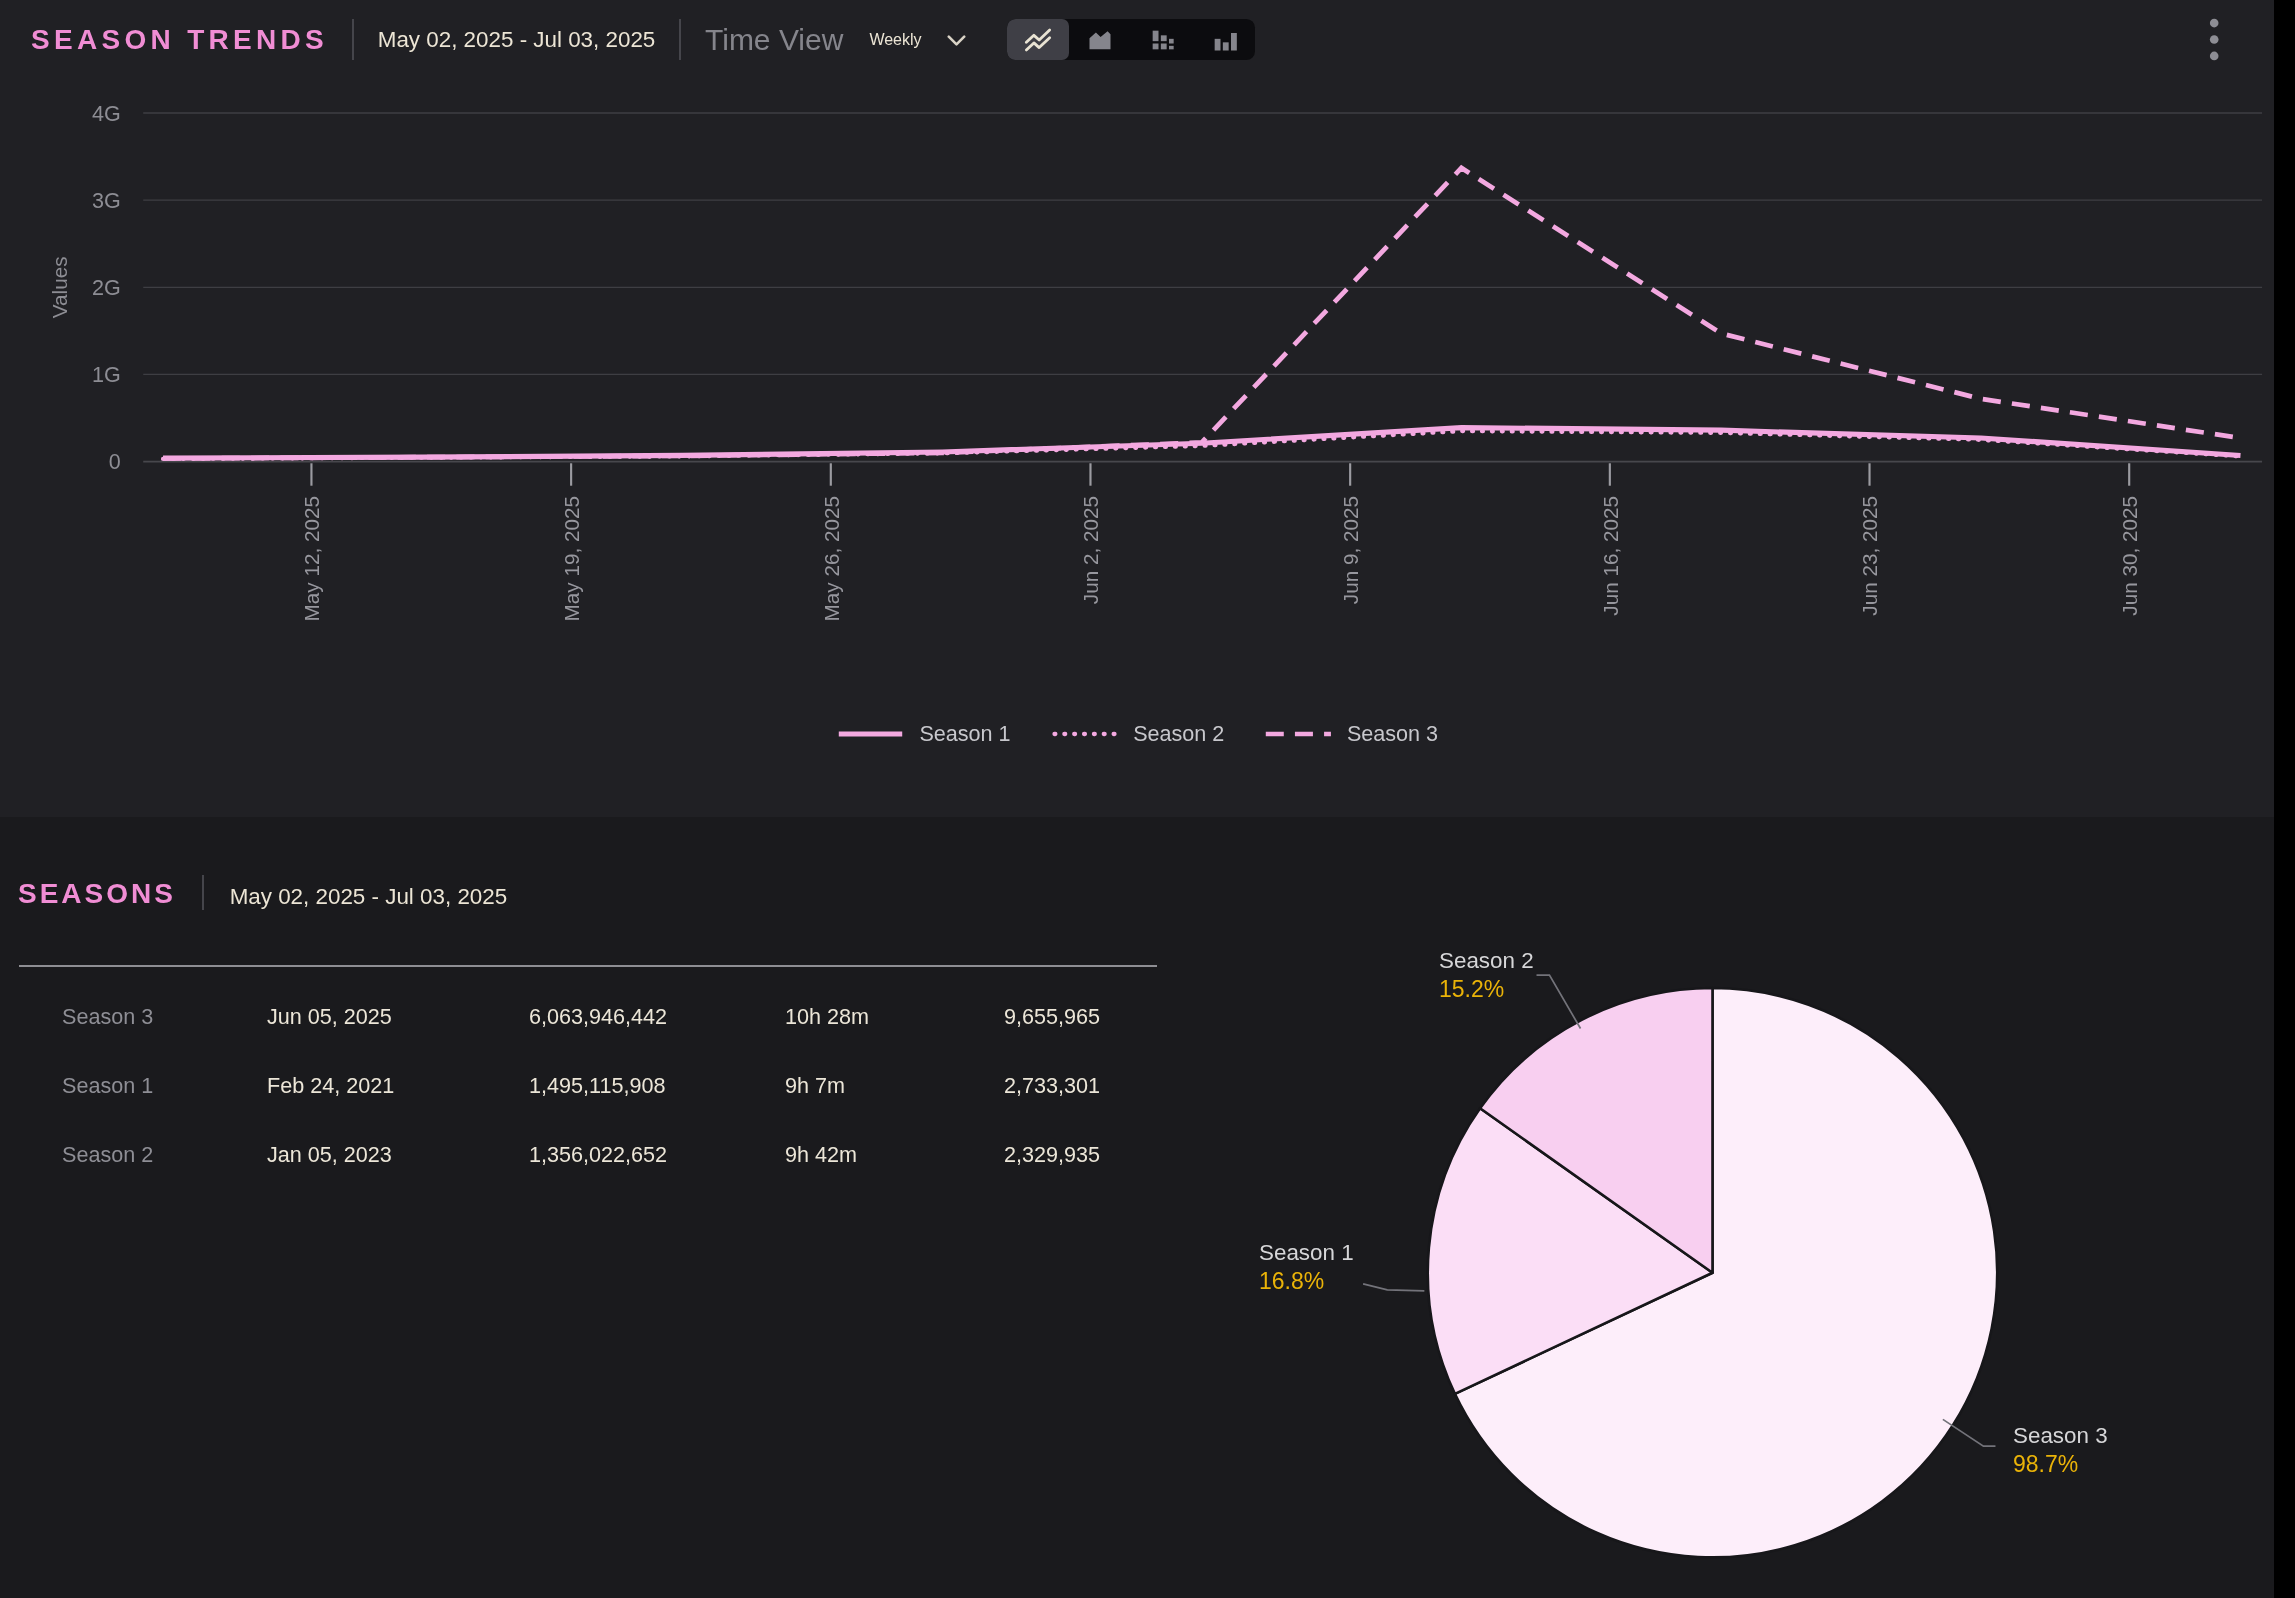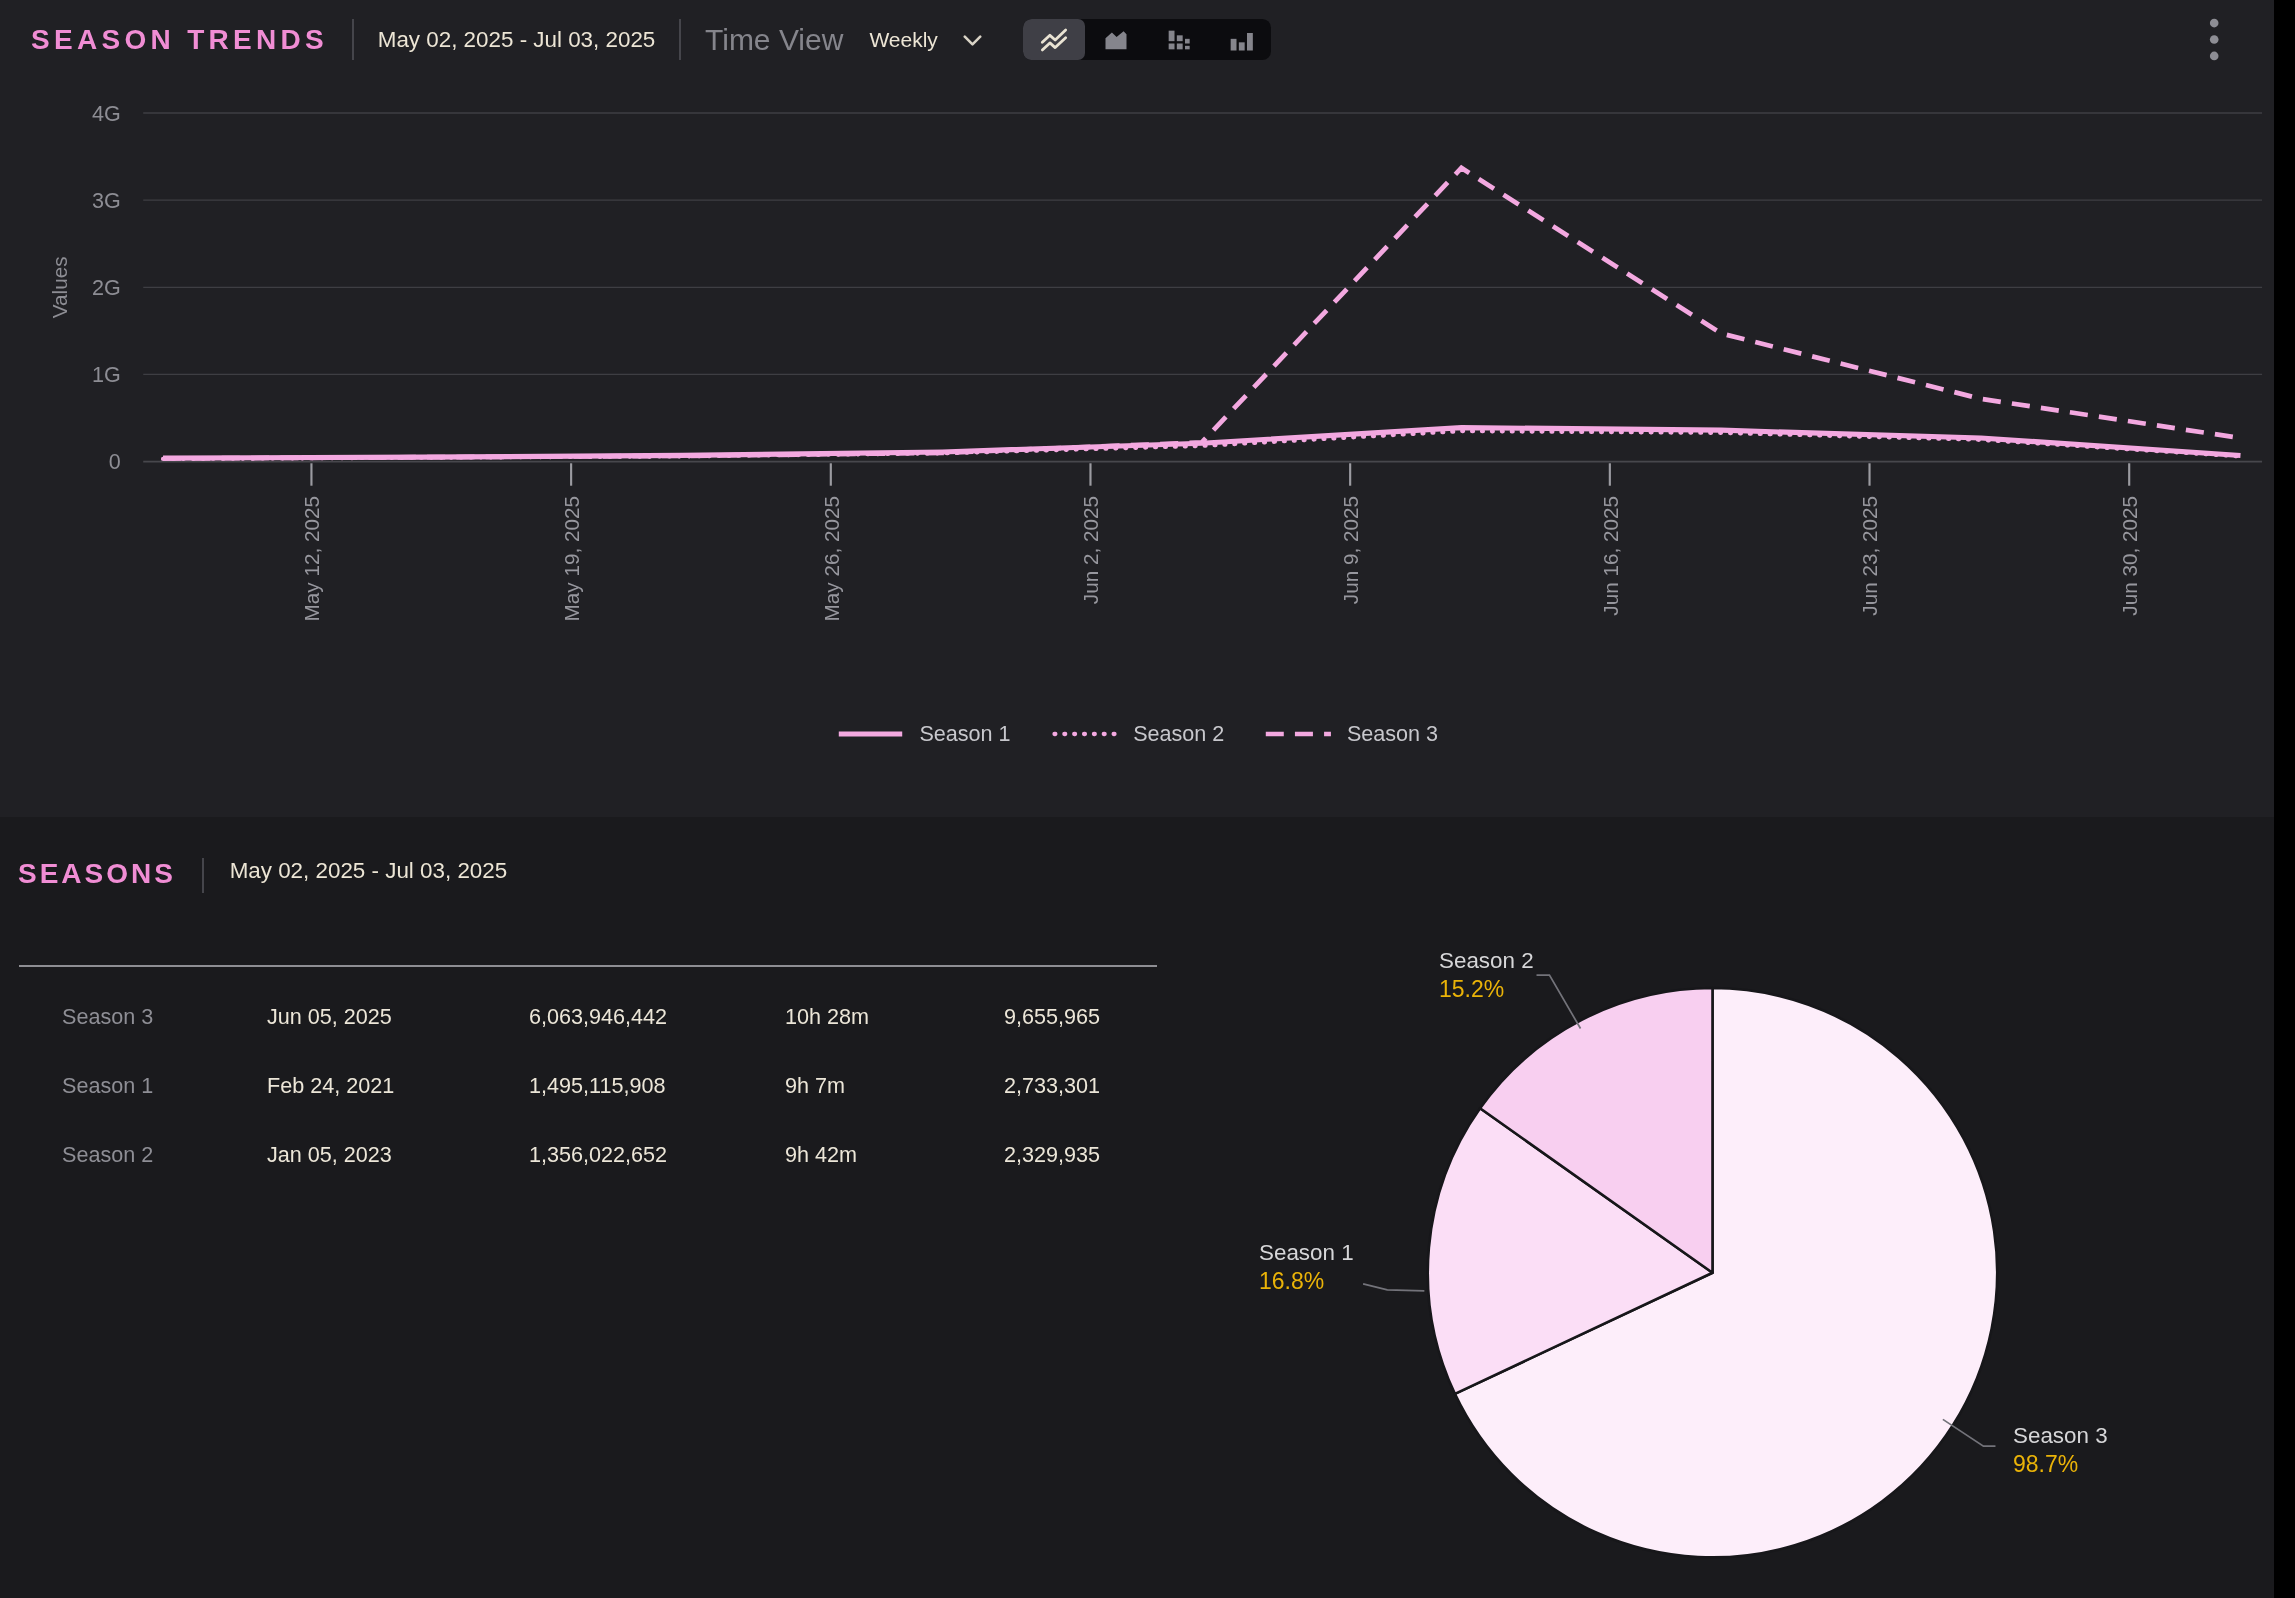--- a/index.html
+++ b/index.html
@@ -13,21 +13,21 @@
   
   .trends-section { position:absolute; left:0; top:0; width:2275px; height:817px; background:#202024; }
 
   .trends-header { position:absolute; left:0; top:0; width:100%; height:79px;
                    display:flex; align-items:center; padding-left:31px; }
   .panel-title { color:#f08dd4; font-size:28px; font-weight:bold; letter-spacing:4.3px; }
   .vdiv { width:1.7px; height:41px; background:#45454b; margin:0 24px; }
   .date-range { color:#ece5d5; font-size:22.4px; }
   .muted-label { color:#85858c; font-size:30px; margin-right:26px; }
   .weekly-btn { display:flex; align-items:center; gap:24px; background:none; border:none;
-                color:#ece5d5; font-size:21px; font-family:inherit; cursor:pointer; margin-right:40px; }
+                color:#ece5d5; font-size:16px; font-family:inherit; cursor:pointer; margin-right:40px; }
   .weekly-btn svg { margin-top:3.5px; }
 
   .toggle-group { display:flex; background:#0c0c0f; border-radius:8.6px; overflow:hidden; }
   .toggle-btn { width:62px; height:41px; display:grid; place-items:center; background:none;
                 border:none; color:#85858c; cursor:pointer; border-radius:7px; }
   .toggle-btn.active { background:#3f3f46; color:#e9e3d3; }
 
   .kebab-btn { margin-left:auto; margin-right:43px; background:none; border:none; cursor:pointer;
                display:grid; place-items:center; height:52px; width:35px; }
 
@@ -41,21 +41,21 @@
   .pl-solid  { stroke:#f3a8e0; stroke-width:6; fill:none; stroke-linejoin:round; }
   .pl-dotted { stroke:#f3a8e0; stroke-width:5; fill:none; stroke-dasharray:1 10.5; stroke-linecap:round; }
   .pl-dashed { stroke:#f3a8e0; stroke-width:5.5; fill:none; stroke-dasharray:21 13; }
 
   .legend { position:absolute; left:0; top:721px; width:2275px; display:flex;
             justify-content:center; align-items:center; gap:40px; }
   .legend-item { display:flex; align-items:center; gap:15.5px; color:#c7c7cc; font-size:21.6px; }
 
   
   .seasons-section { position:absolute; left:0; top:817px; width:2275px; height:782px; background:#1a1a1d; }
-  .seasons-header { position:absolute; left:18px; top:41px; display:flex; align-items:flex-start; height:45px; }
+  .seasons-header { position:absolute; left:18px; top:48px; display:flex; align-items:flex-end; height:45px; }
   .seasons-header .vdiv { height:35px; margin:0 26px; }
 
   .table-wrap { position:absolute; left:19px; top:0; width:1139px; height:388px; }
   .t-grid { position:absolute; left:0; width:100%; display:grid;
             grid-template-columns:205px 262px 256px 219px auto; padding-left:43px; align-items:center; }
   .t-head { top:110px; height:28px; color:#97979d; font-size:19px; letter-spacing:1.3px; }
   .t-divider { position:absolute; left:0; top:148px; width:1138px; height:1.7px; background:#8e8e93; }
   .t-row { height:29px; font-size:21.6px; }
   .t-row .season-name { color:#8e8e95; }
   .t-row .val { color:#ece6d8; }

